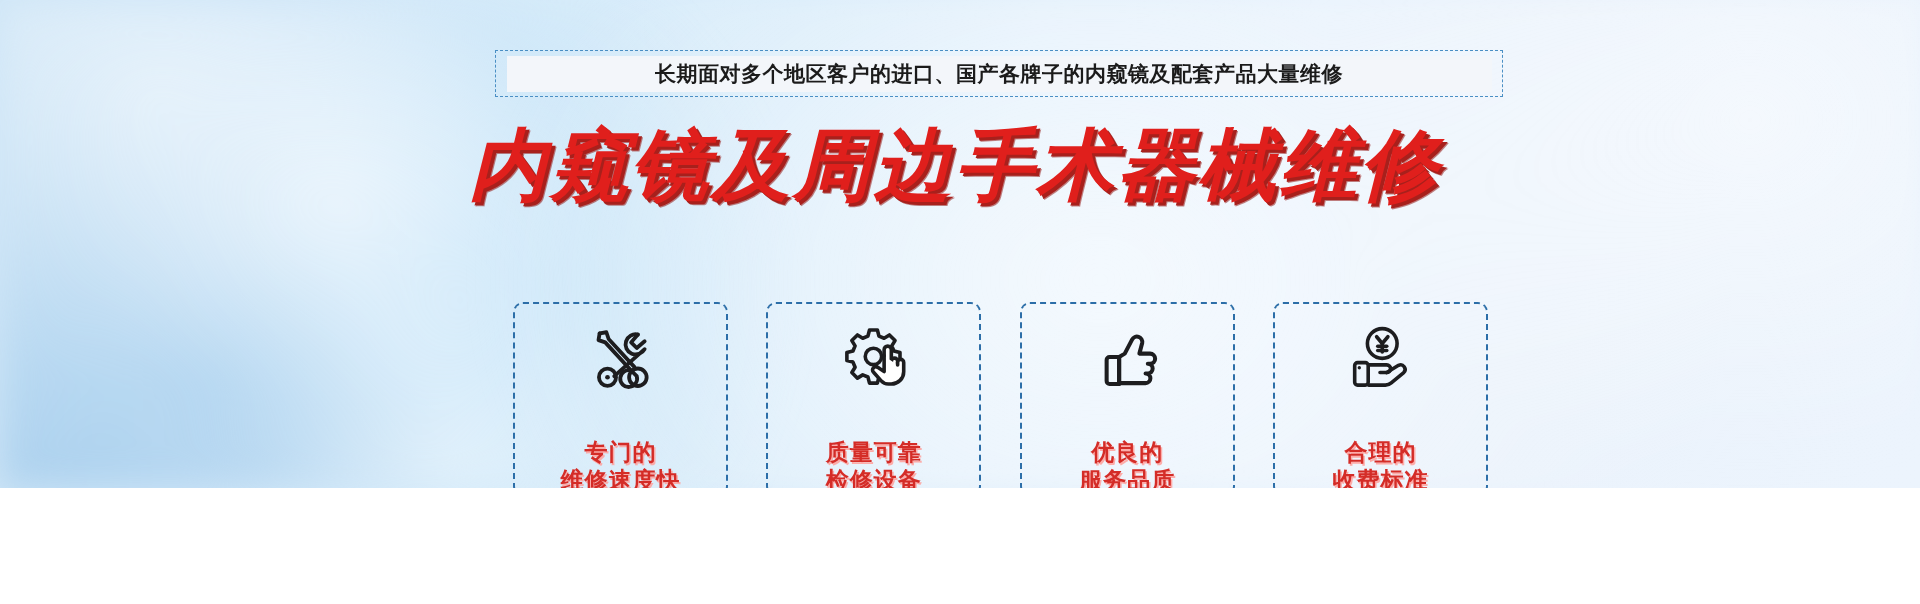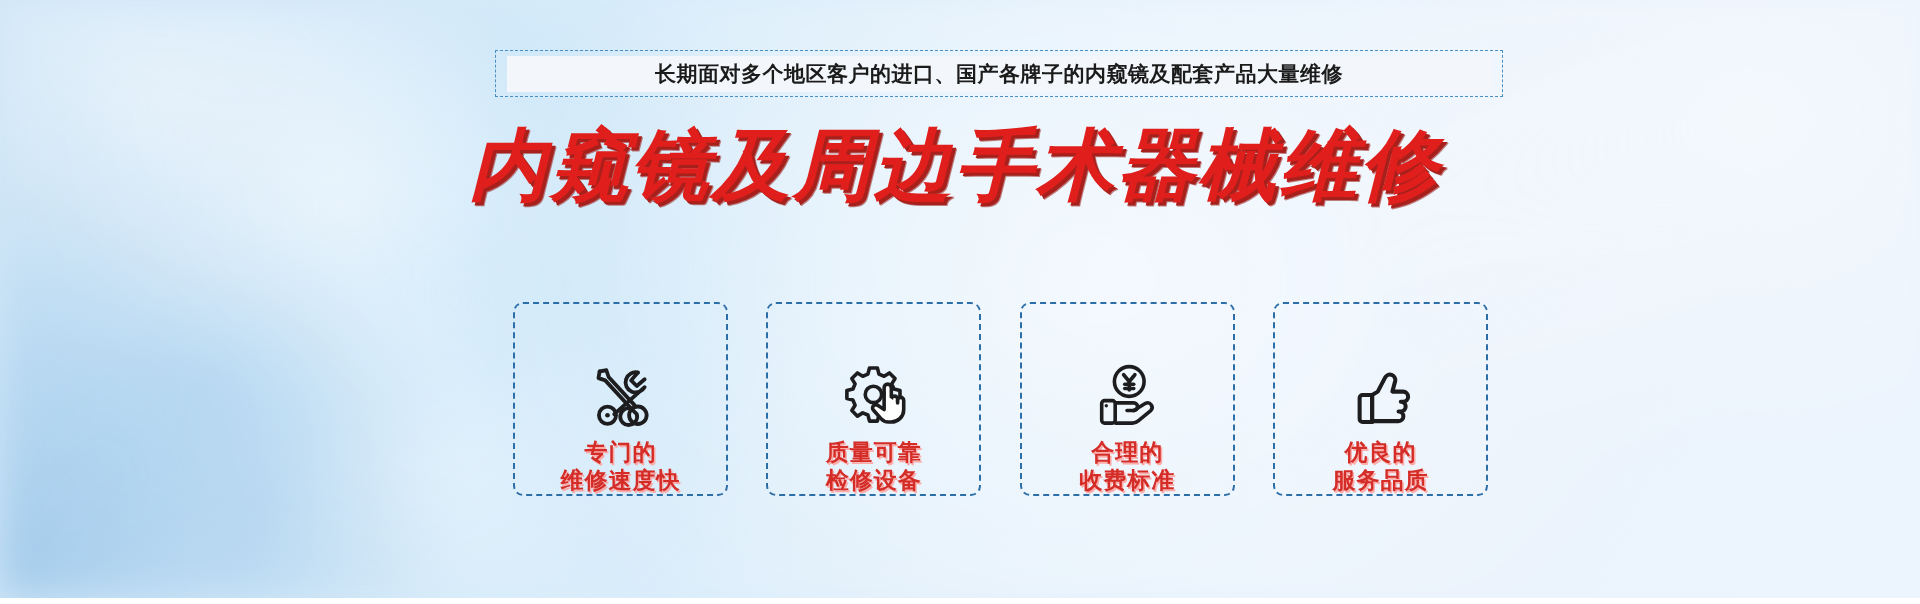--- a/index.html
+++ b/index.html
@@ -9,21 +9,21 @@
   body {
     width: 1920px;
     height: 604px;
     overflow: hidden;
     font-family: "Liberation Sans", "DejaVu Sans", sans-serif;
   }
 
   #banner {
     position: relative;
     width: 1920px;
-    height: 598px;
+    height: 488px;
     background: #ebf3fc;
     overflow: hidden;
     text-decoration: underline;
   }
 
   
   .bg-layer {
     position: absolute;
     inset: 0;
     pointer-events: none;
@@ -128,21 +128,21 @@
   }
   .card {
     width: 215px;
     height: 194px;
     box-sizing: border-box;
     border: 2px dashed #2c6ea8;
     border-radius: 10px;
     display: flex;
     flex-direction: column;
     align-items: center;
-    justify-content: flex-end;
+    justify-content: space-between;
     padding-top: 14px;
   }
   .card-icon {
     width: 78px;
     height: 78px;
     display: flex;
     align-items: center;
     justify-content: center;
     margin-bottom: 4px;
   }
@@ -219,51 +219,51 @@
           </svg>
         </div>
         <div class="card-label">
           <span>质量可靠</span>
           <span class="l2">检修设备</span>
         </div>
       </div>
 
       <div class="card">
         <div class="card-icon">
-          <svg viewBox="0 0 64 64" fill="none" stroke="#1d1d1f" stroke-width="3.2" stroke-linecap="round" stroke-linejoin="round">
-
-            <circle cx="34" cy="20" r="13.2"></circle>
-            <path d="M29 14 l5 6 l5 -6"></path>
-            <path d="M30 22.5 h8"></path>
-            <path d="M30 26.2 h8"></path>
-            <path d="M34 20 v7.5"></path>
-
-            <path d="M22 39 h16 a3.4 3.4 0 0 1 0 6.8 h-6"></path>
-            <path d="M38 45.8 l10.5 -6.4 a4 4 0 0 1 4.6 6.4 L42 55 a8 8 0 0 1 -5.2 2 H22"></path>
-            <rect x="9.5" y="37" width="12" height="20" rx="2.6"></rect>
-            <circle cx="13.6" cy="41.6" r="1.5" fill="#1d1d1f" stroke="none"></circle>
-          </svg>
-        </div>
-        <div class="card-label">
-          <span>合理的</span>
-          <span class="l2">收费标准</span>
-        </div>
-      </div>
-
-      <div class="card">
-        <div class="card-icon">
           <svg viewBox="0 0 64 64" fill="none" stroke="#1d1d1f" stroke-width="3.6" stroke-linecap="round" stroke-linejoin="round">
             <path d="M25 56 V32 l5 -3 6.5 -12.5 a4.8 4.8 0 0 1 9 3 L43 29 h9.5
                      a4.5 4.5 0 0 1 0 9 h-2 a4.3 4.3 0 0 1 0 8.6 h-2
                      a4.3 4.3 0 0 1 0 8.6 H25 Z"></path>
             <path d="M25 32 h-8.5 a2.6 2.6 0 0 0 -2.6 2.6 v18.8
                      a2.6 2.6 0 0 0 2.6 2.6 H25 Z"></path>
           </svg>
         </div>
         <div class="card-label">
           <span>优良的</span>
           <span class="l2">服务品质</span>
         </div>
       </div>
 
+      <div class="card">
+        <div class="card-icon">
+          <svg viewBox="0 0 64 64" fill="none" stroke="#1d1d1f" stroke-width="3.2" stroke-linecap="round" stroke-linejoin="round">
+
+            <circle cx="34" cy="20" r="13.2"></circle>
+            <path d="M29 14 l5 6 l5 -6"></path>
+            <path d="M30 22.5 h8"></path>
+            <path d="M30 26.2 h8"></path>
+            <path d="M34 20 v7.5"></path>
+
+            <path d="M22 39 h16 a3.4 3.4 0 0 1 0 6.8 h-6"></path>
+            <path d="M38 45.8 l10.5 -6.4 a4 4 0 0 1 4.6 6.4 L42 55 a8 8 0 0 1 -5.2 2 H22"></path>
+            <rect x="9.5" y="37" width="12" height="20" rx="2.6"></rect>
+            <circle cx="13.6" cy="41.6" r="1.5" fill="#1d1d1f" stroke="none"></circle>
+          </svg>
+        </div>
+        <div class="card-label">
+          <span>合理的</span>
+          <span class="l2">收费标准</span>
+        </div>
+      </div>
+
     </div>
   </div>
 </div>
 
 </body></html>

